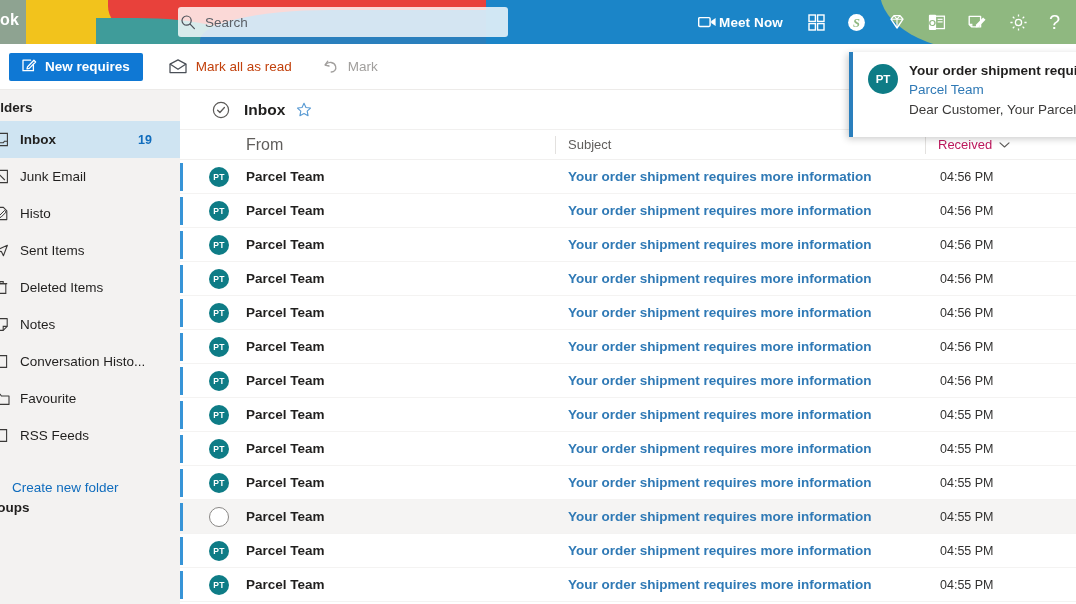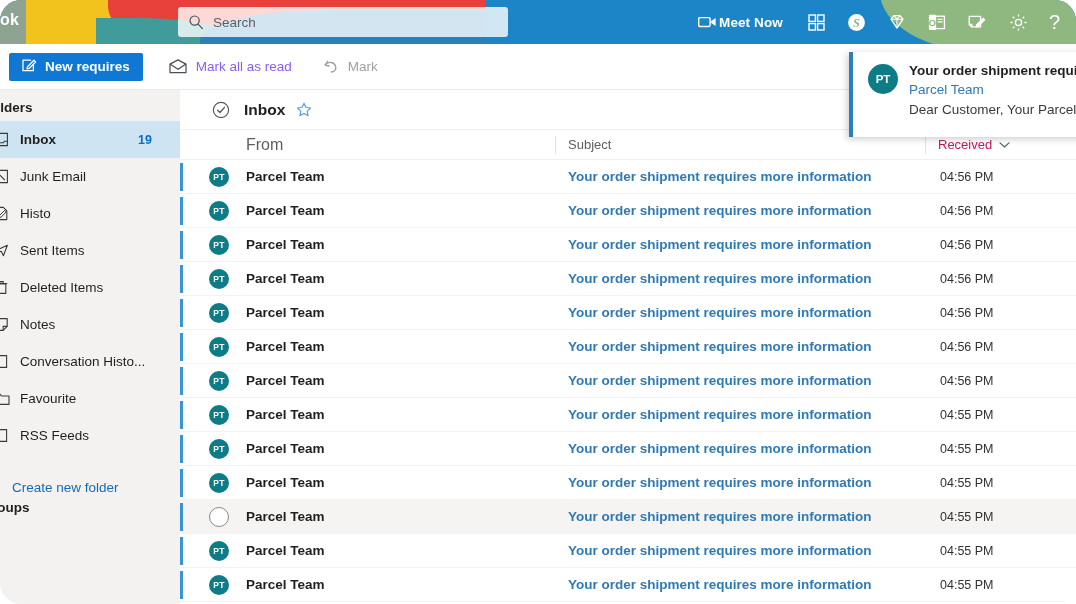--- a/index.html
+++ b/index.html
@@ -3,21 +3,21 @@
 <meta charset="utf-8">
 <style>
   * { box-sizing: border-box; margin: 0; padding: 0; }
   html, body {
     width: 1076px; height: 604px;
     overflow: hidden;
     background: #ffffff;
     font-family: "Liberation Sans", sans-serif;
     -webkit-font-smoothing: antialiased;
   }
-  #app { position: relative; width: 1076px; height: 604px; overflow: hidden; border-radius: 21px; }
+  #app { position: relative; width: 1076px; height: 604px; overflow: hidden; }
 
   
   .header {
     position: absolute; top: 0; left: 0;
     width: 1076px; height: 44px;
     overflow: hidden;
     background: #0f76bc;
   }
   .banner-shapes { position: absolute; inset: 0; overflow: hidden; }
   .shape { position: absolute; }
@@ -58,21 +58,21 @@
     letter-spacing: .2px; z-index: 6;
   }
 
   
   .search-box {
     position: absolute; left: 178px; top: 7px;
     width: 330px; height: 30px;
     background: rgba(255,255,255,0.80);
     border-radius: 3px;
     display: flex; align-items: center;
-    padding-left: 10px;
+    padding-left: 2px;
     z-index: 7;
   }
   .search-box .s-ico { width: 16px; height: 16px; flex: 0 0 16px; margin-right: 9px; }
   .search-box .s-ico svg { display: block; }
   .search-ph { font-size: 13.5px; color: #5b5f66; }
 
   
   .hdr-right {
     position: absolute; right: 0; top: 0; height: 44px;
     display: flex; align-items: center; z-index: 8;
@@ -106,21 +106,21 @@
     padding: 0 13px;
     cursor: pointer;
   }
   .new-msg-btn .nm-label {
     color: #fff; font-size: 13.5px; font-weight: 600; margin-left: 8px;
   }
   .cmd-item {
     display: flex; align-items: center; height: 32px;
     margin-left: 22px; padding: 0 4px; cursor: pointer;
   }
-  .cmd-item .ci-label { font-size: 13.5px; color: #8b5cf6; margin-left: 9px; }
+  .cmd-item .ci-label { font-size: 13.5px; color: #c2410c; margin-left: 9px; }
   .cmd-item.disabled .ci-label { color: #a19f9d; }
   .cmd-item svg { display: block; }
 
   
   .sidebar {
     position: absolute; top: 90px; left: 0;
     width: 180px; height: 514px;
     background: #f3f2f1;
     overflow: hidden;
     z-index: 3;

